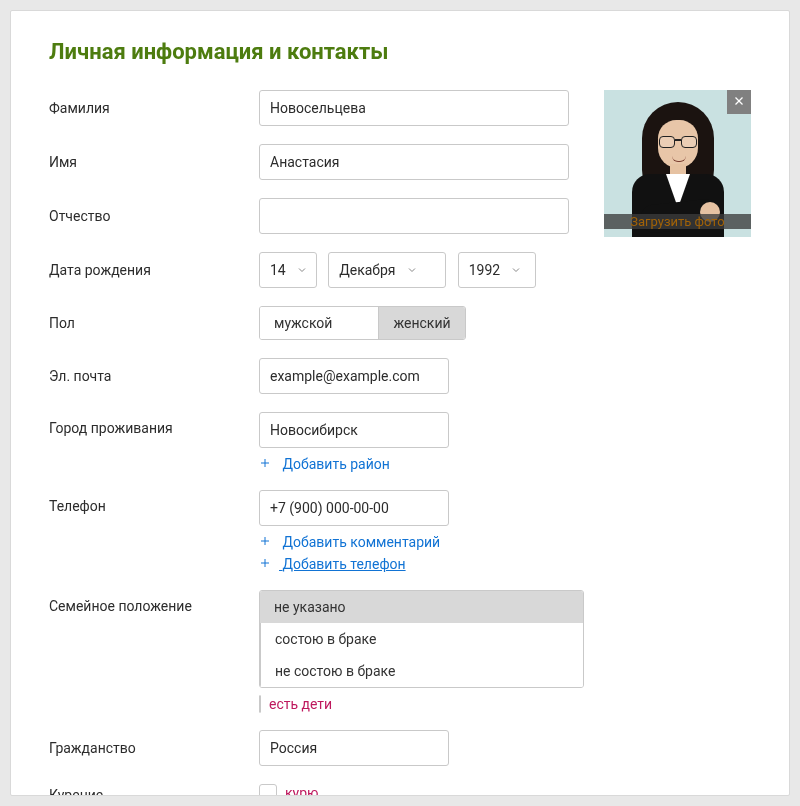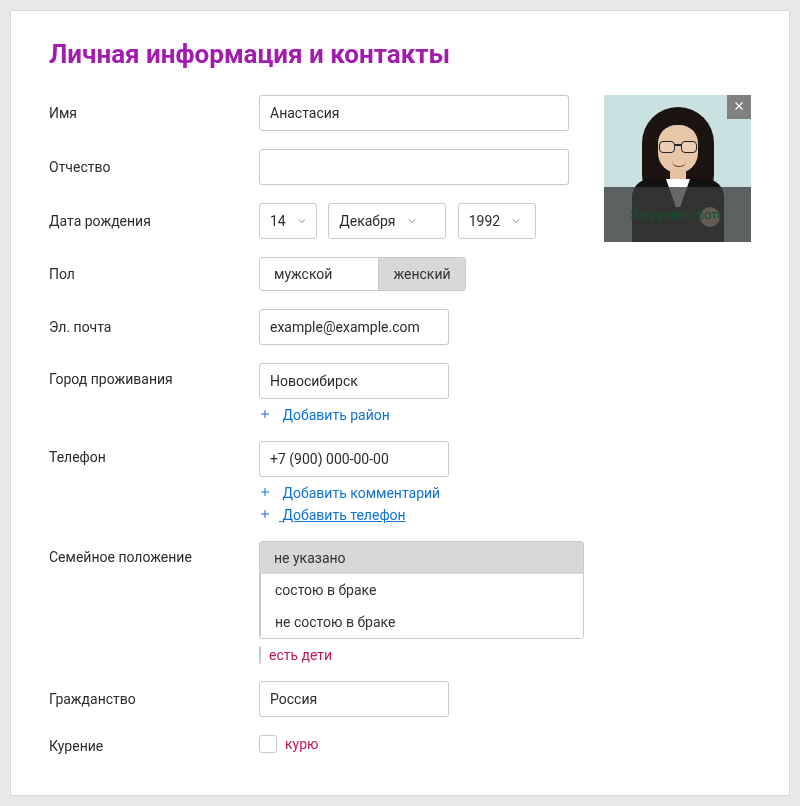--- a/index.html
+++ b/index.html
@@ -19,23 +19,23 @@
     background: #fff;
     border: 1px solid #d9d9d9;
     border-radius: 2px;
     height: 100%;
     padding: 28px 38px 0 38px;
     overflow: hidden;
     position: relative;
   }
   h1.title {
     margin: 0 0 26px 0;
-    font-size: 26px;
+    font-size: 22px;
     font-weight: 700;
-    color: #a21caf;
+    color: #4d7c0f;
   }
   .content {
     display: flex;
     align-items: flex-start;
   }
   .form-col {
     flex: 1;
   }
   .photo-col {
     width: 147px;
@@ -60,26 +60,26 @@
     align-items: center;
     justify-content: center;
     cursor: pointer;
     z-index: 2;
   }
   .photo-close svg { width: 12px; height: 12px; }
   .photo-caption {
     position: absolute;
     left: 0;
     right: 0;
-    bottom: 0;
+    bottom: 8px;
     background: rgba(60,60,60,0.78);
-    color: #14532d;
+    color: #a16207;
     font-size: 13px;
     text-align: center;
-    padding: 20px 4px;
+    padding: 0 4px;
     cursor: pointer;
   }
   
   .portrait-bg { position:absolute; inset:0; background:#c9e1e1; }
   .hair {
     position:absolute; top:12px; left:38px; width:72px; height:96px;
     background:#1b1310; border-radius:36px 36px 28px 28px;
   }
   .face {
     position:absolute; top:30px; left:54px; width:40px; height:48px;
@@ -228,20 +228,26 @@
 </head>
 <body>
 
 <div class="page">
   <div class="panel">
     <h1 class="title">Личная информация и контакты</h1>
 
     <div class="content">
       <div class="form-col">
 
+        <div class="row inline">
+          <div class="label">Фамилия</div>
+          <div class="controls">
+            <input class="text" type="text" value="Новосельцева" style="">
+          </div>
+        </div>
 
         <div class="row inline">
           <div class="label">Имя</div>
           <div class="controls">
             <input class="text" type="text" value="Анастасия" style="">
           </div>
         </div>
 
         <div class="row inline">
           <div class="label">Отчество</div>

